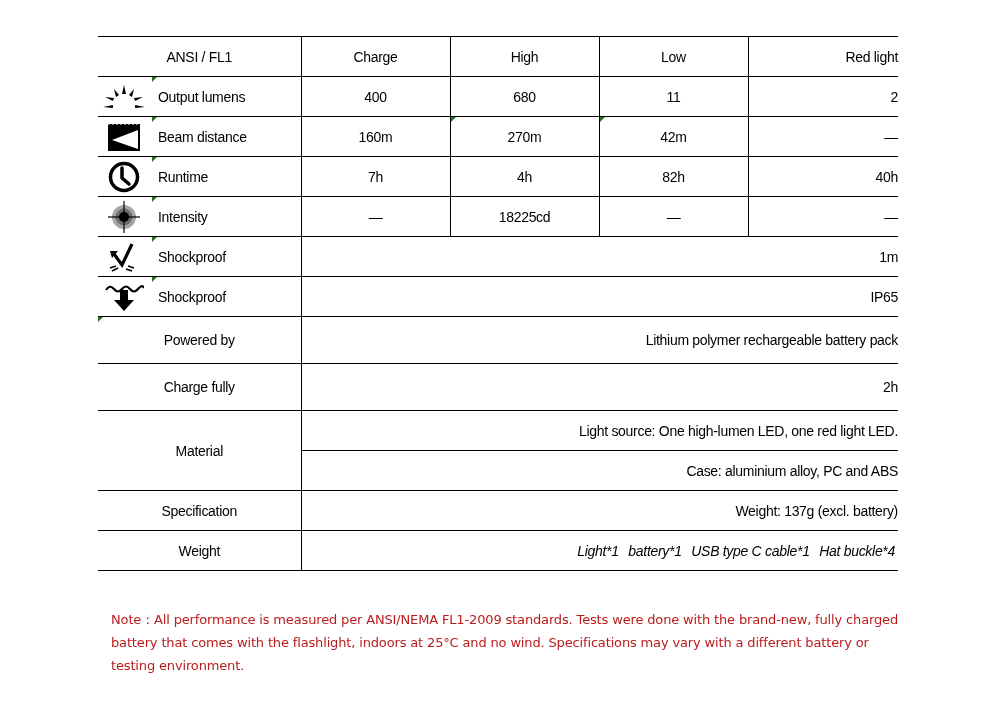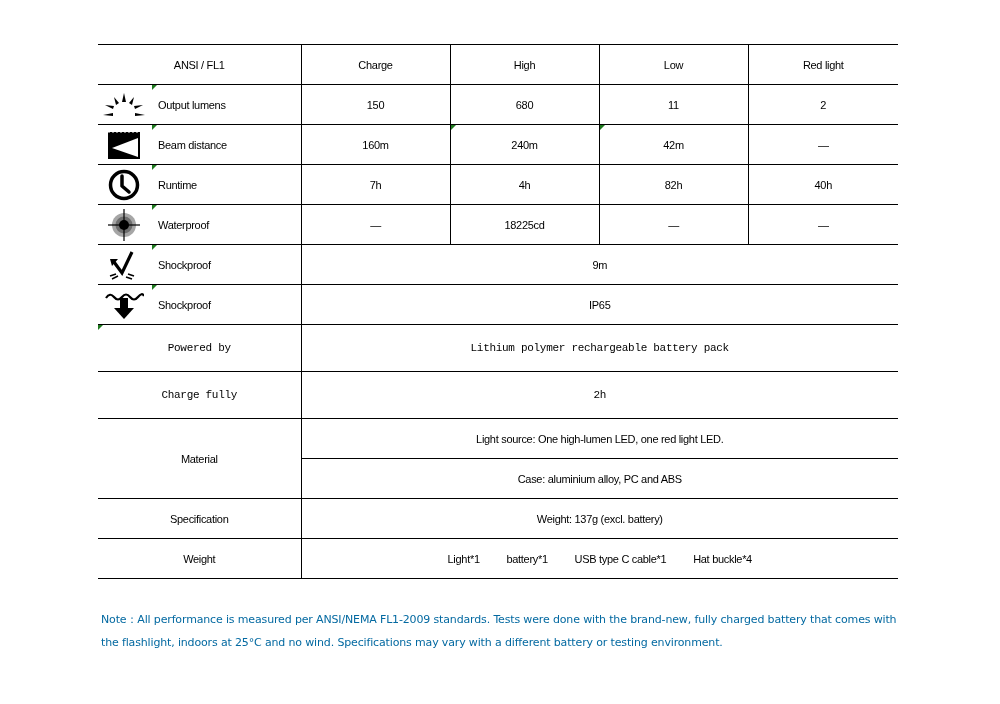--- a/index.html
+++ b/index.html
@@ -11,48 +11,48 @@
       width: 1000px;
       height: 704px;
       position: relative;
       overflow: hidden;
       font-family: "Liberation Sans", sans-serif;
       color: #000;
     }
     .spec-table {
       position: absolute;
       left: 98px;
-      top: 44px;
+      top: 36px;
       width: 800px;
       border-collapse: collapse;
       table-layout: fixed;
       font-family: "Liberation Sans", sans-serif;
-      font-size: 11px;
+      font-size: 14px;
       letter-spacing: -0.3px;
     }
     .spec-table col.c0 { width: 203px; }
     .spec-table col.c1 { width: 149px; }
     .spec-table col.c2 { width: 149px; }
     .spec-table col.c3 { width: 149px; }
     .spec-table col.c4 { width: 150px; }
     .spec-table td {
       border-top: 1.5px solid #000;
       border-bottom: 1.5px solid #000;
       border-left: 1.5px solid #000;
       border-right: 1.5px solid #000;
       text-align: center;
       vertical-align: middle;
       padding: 0;
       position: relative;
     }
     .spec-table tr td:first-child { border-left: none; }
-    .spec-table tr td:last-child { border-right: none; }
+    .spec-table tr td:last-child { border-right: none; text-align: right; }
     .spec-table td.span-right { border-right: none; }
     .r41 td { height: 39px; }
-    .r48 td { height: 46px; font-family: Liberation Mono, monospace; }
+    .r48 td { height: 46px; }
     .r41b td { height: 39px; }
     .label-cell {
       text-align: left !important;
       padding-left: 0;
     }
     .label-inner {
       display: flex;
       align-items: center;
       height: 100%;
     }
@@ -70,32 +70,33 @@
     }
     .green-mark {
       position: absolute;
       width: 0;
       height: 0;
       border-top: 5px solid #1f7a1f;
       border-right: 5px solid transparent;
     }
     .note {
       position: absolute;
-      left: 101px;
+      left: 111px;
       top: 608px;
       width: 800px;
       font-family: "DejaVu Sans", sans-serif;
-      font-size: 11px;
+      font-size: 13px;
       line-height: 23px;
-      color: #0369a1;
+      color: #b91c1c;
       letter-spacing: -0.15px;
     }
     .include-items span {
       display: inline-block;
-      margin: 0 12px;
+      margin: 0 3px;
+      font-style: italic;
     }
   </style>
 </head>
 <body>
 
 <table class="spec-table">
   <colgroup>
     <col class="c0">
       <col class="c1">
       <col class="c2">
@@ -125,21 +126,21 @@
                 <polygon points="3,14 11,18 12,15"></polygon>
                 <polygon points="41,14 32,15 33,18"></polygon>
                 <polygon points="1,24 11,22 11,25"></polygon>
                 <polygon points="43,24 33,22 33,25"></polygon>
               </g>
             </svg>
           </span>
           <span class="label-text">Output lumens</span>
         </div>
       </td>
-      <td>150</td>
+      <td>400</td>
       <td>680</td>
       <td>11</td>
       <td>2</td>
     </tr>
 
     <tr class="r41">
       <td class="label-cell">
         <span class="green-mark" style="left:54px; top:0;"></span>
         <div class="label-inner">
           <span class="icon-box">
@@ -148,21 +149,21 @@
               <line x1="2" y1="3" x2="34" y2="3" stroke="#fff" stroke-width="1" stroke-dasharray="2,2"></line>
               <polygon points="6,19 32,9 32,28" fill="#fff"></polygon>
             </svg>
           </span>
           <span class="label-text">Beam distance</span>
         </div>
       </td>
       <td>160m</td>
       <td>
         <span class="green-mark" style="left:0; top:0;"></span>
-        <span>240m</span>
+        <span>270m</span>
       </td>
       <td>
         <span class="green-mark" style="left:0; top:0;"></span>
         <span>42m</span>
       </td>
       <td>—</td>
     </tr>
 
     <tr class="r41">
       <td class="label-cell">
@@ -189,21 +190,21 @@
         <div class="label-inner">
           <span class="icon-box">
             <svg width="36" height="36" viewBox="0 0 36 36">
               <circle cx="18" cy="18" r="12" fill="#a6a6a6"></circle>
               <circle cx="18" cy="18" r="8.5" fill="#6e6e6e"></circle>
               <circle cx="18" cy="18" r="5" fill="#000"></circle>
               <line x1="2" y1="18" x2="34" y2="18" stroke="#000" stroke-width="1.2"></line>
               <line x1="18" y1="2" x2="18" y2="34" stroke="#000" stroke-width="1.2"></line>
             </svg>
           </span>
-          <span class="label-text">Waterproof</span>
+          <span class="label-text">Intensity</span>
         </div>
       </td>
       <td>—</td>
       <td>18225cd</td>
       <td>—</td>
       <td>—</td>
     </tr>
 
     <tr class="r41">
       <td class="label-cell">
@@ -215,21 +216,21 @@
               <polygon points="4,10 12,10 6,17" fill="#000"></polygon>
               <line x1="4" y1="27" x2="10" y2="25" stroke="#000" stroke-width="1.5"></line>
               <line x1="6" y1="30" x2="12" y2="27" stroke="#000" stroke-width="1.5"></line>
               <line x1="22" y1="25" x2="28" y2="27" stroke="#000" stroke-width="1.5"></line>
               <line x1="20" y1="28" x2="26" y2="30" stroke="#000" stroke-width="1.5"></line>
             </svg>
           </span>
           <span class="label-text">Shockproof</span>
         </div>
       </td>
-      <td colspan="4" class="span-right">9m</td>
+      <td colspan="4" class="span-right">1m</td>
     </tr>
 
     <tr class="r41">
       <td class="label-cell">
         <span class="green-mark" style="left:54px; top:0;"></span>
         <div class="label-inner">
           <span class="icon-box">
             <svg width="40" height="32" viewBox="0 0 40 32">
               <path d="M2,9 Q6,3 10,8 T18,8 T26,8 T34,8 T40,7" fill="none" stroke="#000" stroke-width="2.2"></path>
               <rect x="16" y="9" width="8" height="12" fill="#000"></rect>

